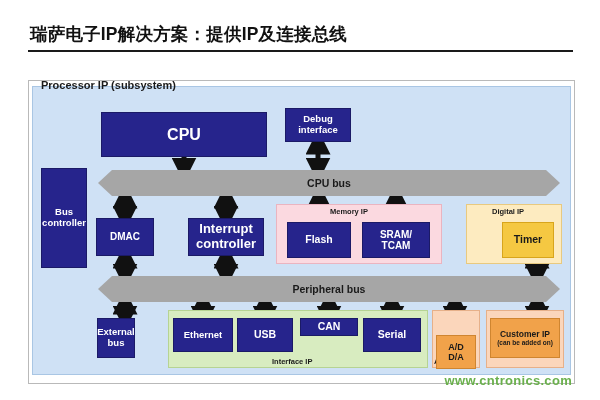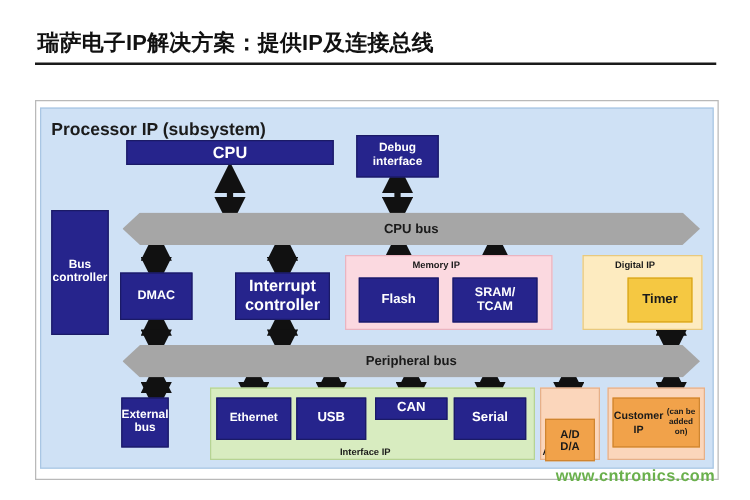--- a/index.html
+++ b/index.html
@@ -39,22 +39,22 @@
   
   .proc-panel{
     position:absolute;
     left:32px; top:86px;
     width:537px; height:287px;
     background:#cfe1f5;
     border:1px solid #a9c6e4;
   }
   .proc-label{
     position:absolute;
-    left:41px; top:95px;
-    font-size:14px;
+    left:41px; top:79px;
+    font-size:11px;
     color:#1b1b1b;
     font-weight:bold;
   }
 
   
   .box{
     position:absolute;
     box-sizing:border-box;
     display:flex;
     align-items:center;
@@ -168,21 +168,21 @@
   <div class="g-label" style="left:492px; top:207px;">Digital IP</div>
 
   <div class="group g-interface" style="left:168px; top:310px; width:260px; height:58px;"></div>
   <div class="g-label" style="left:272px; top:357px;">Interface IP</div>
 
   <div class="group g-analog" style="left:432px; top:310px; width:48px; height:58px;"></div>
   <div class="g-label" style="left:434px; top:357px;">Analog IP</div>
 
   <div class="group g-customer" style="left:486px; top:310px; width:78px; height:58px;"></div>
 
-  <div class="box navy" style="left:101px; top:112px; width:166px; height:20px; font-size:13px;text-align:right;">
+  <div class="box navy" style="left:101px; top:112px; width:166px; height:45px; font-size:16px;text-align:right;">
     <span>CPU</span>
   </div>
 
   <div class="box navy" style="left:285px; top:108px; width:66px; height:34px; font-size:9.5px; white-space:pre-line;">
     <span>Debug
 interface</span>
   </div>
 
   <div class="box navy" style="left:41px; top:168px; width:46px; height:100px; font-size:9.5px; white-space:pre-line;">
     <span>Bus
@@ -230,19 +230,19 @@
 
   <div class="box navy" style="left:363px; top:318px; width:58px; height:34px; font-size:10.5px;">
     <span>Serial</span>
   </div>
 
   <div class="box orange-box" style="left:436px; top:335px; width:40px; height:34px; font-size:9px; white-space:pre-line;">
     <span>A/D
 D/A</span>
   </div>
 
-  <div class="box orange-box" style="left:490px; top:318px; width:70px; height:40px; font-size:8.5px; line-height:1.25;">
+  <div class="box orange-box" style="left:490px; top:318px; width:70px; height:40px; font-size:8.5px; flex-direction:column; line-height:1.25;">
     <span>Customer IP</span>
     <span class="sub">(can be added on)</span>
   </div>
 
   <div class="watermark">www.cntronics.com</div>
 </div>
 
 </body></html>

